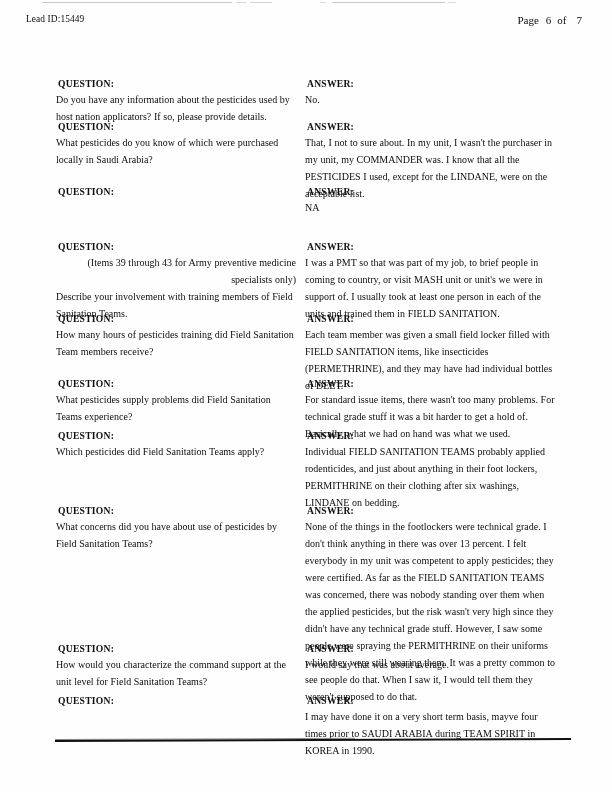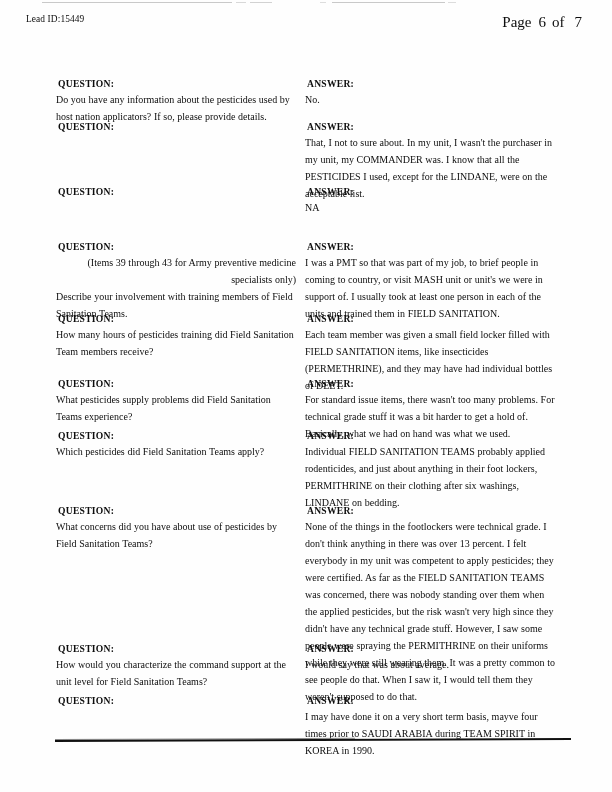--- a/index.html
+++ b/index.html
@@ -88,21 +88,21 @@
     left: 26px;
     top: 0;
     font-size: 9.4px;
     letter-spacing: 0.1px;
     white-space: nowrap;
   }
   .page-num {
     position: absolute;
     right: 30px;
     top: 0;
-    font-size: 15px;
+    font-size: 11px;
     white-space: nowrap;
   }
   .page-num .pn-word { margin-right: 7px; }
   .page-num .pn-cur  { margin-right: 6px; }
   .page-num .pn-of   { margin-right: 10px; }
 
   
   .col {
     position: absolute;
     top: 78px;
@@ -186,20 +186,21 @@
 
   <div class="col col-q">
 
     <div class="blk" style="top:0px;">
       <div class="lbl">QUESTION:</div>
       <div class="txt">Do you have any information about the pesticides used by host nation applicators?  If so, please provide details.</div>
     </div>
 
     <div class="blk" style="top:43px;">
       <div class="lbl">QUESTION:</div>
+      <div class="txt">What pesticides do you know of which were purchased locally in Saudi Arabia?</div>
     </div>
 
     <div class="blk" style="top:108px;">
       <div class="lbl">QUESTION:</div>
     </div>
 
     <div class="blk" style="top:163px;">
       <div class="lbl">QUESTION:</div>
       <div class="txt indent1"> (Items 39 through 43 for Army preventive medicine specialists only)</div>
       <div class="txt">Describe your involvement with training members of Field Sanitation Teams.</div>

